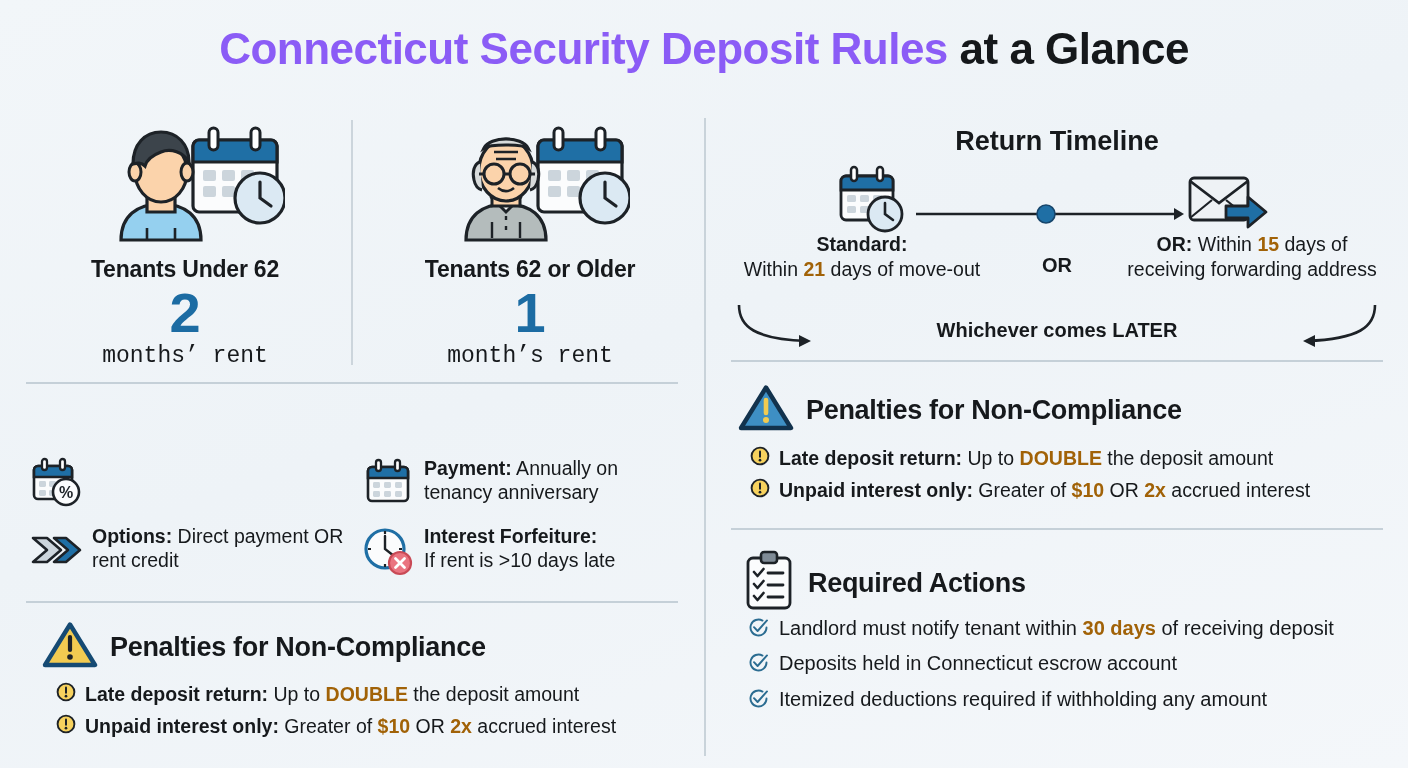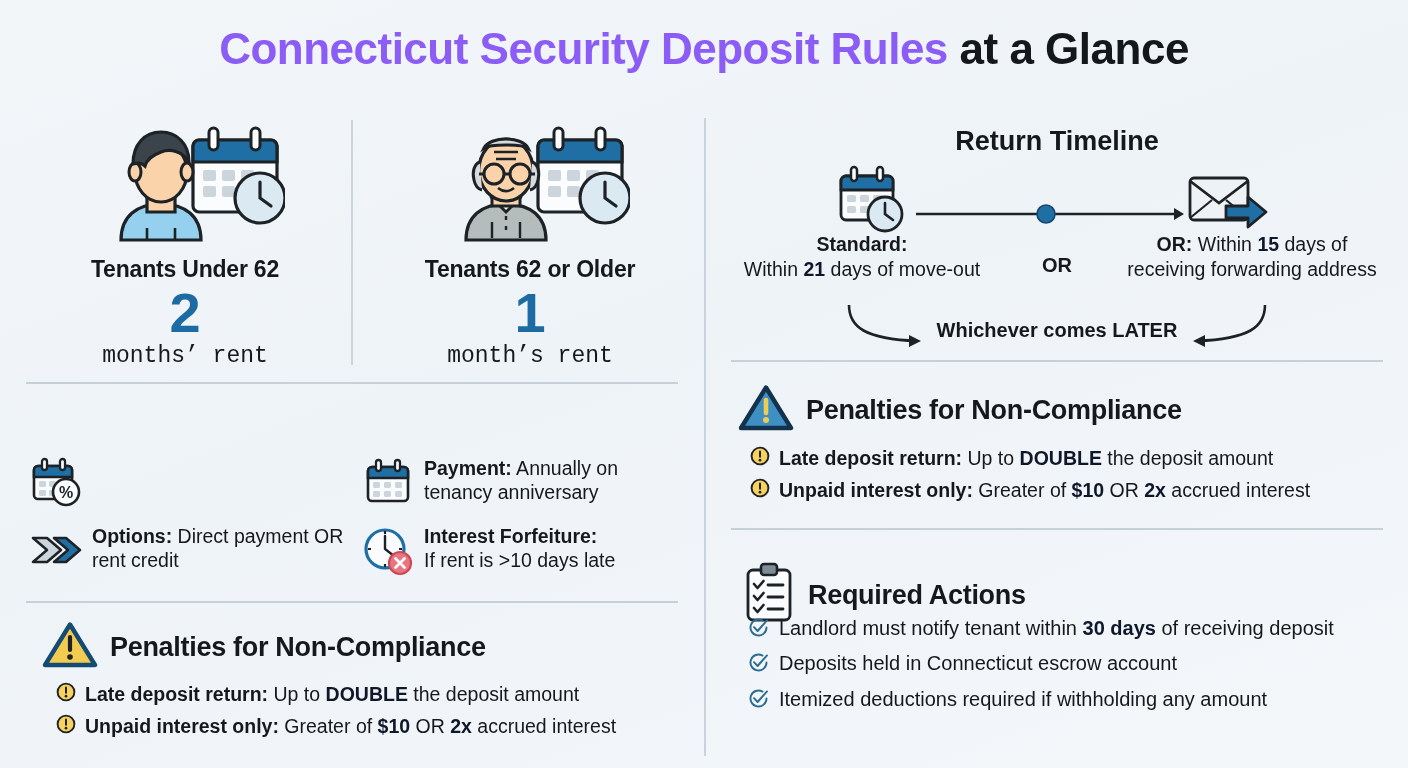--- a/index.html
+++ b/index.html
@@ -60,21 +60,21 @@
   
   .igrid {
     position: absolute; left: 30px; top: 456px;
     width: 650px; display: grid;
     grid-template-columns: 1fr 1fr; column-gap: 14px; row-gap: 16px;
   }
   .irow { display: flex; gap: 10px; align-items: flex-start; }
   .irow .ico { flex: 0 0 auto; width: 52px; height: 52px; }
   .irow .body { font-size: 19.5px; line-height: 1.22; padding-top: 1px; }
   .irow .body b { font-weight: bold; }
-  .accent { color: #0f172a; font-weight: bold; }
+  .accent { color: #a16207; font-weight: bold; }
 
   
   .blist { position: absolute; }
   .bline { display: flex; align-items: center; gap: 9px; font-size: 19.5px; line-height: 1.5; }
   .bline .bico { flex: 0 0 auto; margin-top: 3px; }
   .bline b { font-weight: bold; }
 
   .clist { position: absolute; }
   .cline { display: flex; align-items: flex-start; gap: 10px; font-size: 20px; line-height: 1.62; }
   .cline .cico { flex: 0 0 auto; margin-top: 3px; }
@@ -90,21 +90,21 @@
   .tl-line { position: absolute; left: 185px; top: 42px; width: 270px; height: 20px; }
   .tl-cols {
     position: absolute; left: 731px; top: 232px; width: 652px;
     display: flex; justify-content: space-between; align-items: flex-start;
   }
   .tl-col { width: 262px; text-align: center; font-size: 19.5px; line-height: 1.28; }
   .tl-col b { font-weight: bold; }
   .tl-or { font-size: 20px; font-weight: bold; padding-top: 22px; width: 70px; text-align: center; }
   .tl-later {
     position: absolute; left: 731px; top: 305px; width: 652px;
-    display: flex; align-items: center; justify-content: center; gap: 8px;
+    display: flex; align-items: center; justify-content: space-between; gap: 8px;
     font-size: 20px; font-weight: bold;
   }
 </style>
 </head>
 <body>
 
 <div id="page">
 
   <div class="title">
     <span class="hl">Connecticut Security Deposit Rules</span><span class="pl"> at a Glance</span>
@@ -401,21 +401,21 @@
         <svg width="20" height="20" viewBox="0 0 20 20">
             <circle cx="10" cy="10" r="8.4" fill="#f7d25e" stroke="#1d2227" stroke-width="1.9"></circle>
             <path d="M10 5.5v5.2" stroke="#1d2227" stroke-width="2" stroke-linecap="round"></path>
             <circle cx="10" cy="14.2" r="1.35" fill="#1d2227"></circle>
           </svg>
       </span>
       <span><b>Unpaid interest only:</b><span> Greater of </span><span class="accent">$10</span><span> OR </span><span class="accent">2x</span><span> accrued interest</span></span>
     </div>
   </div>
 
-  <div class="sec-head" style="left:742px; top:562px;text-align:center;">
+  <div class="sec-head" style="left:742px; top:550px;text-align:center;">
     <span>
       <svg width="54" height="62" viewBox="0 0 54 62">
         <rect x="6" y="8" width="42" height="50" rx="5" fill="#fbfcfd" stroke="#1d2227" stroke-width="2.8"></rect>
         <rect x="19" y="2" width="16" height="11" rx="3" fill="#7f8b96" stroke="#1d2227" stroke-width="2.6"></rect>
         <path d="M12 22l3.5 4 6-7" fill="none" stroke="#1d2227" stroke-width="2.6" stroke-linecap="round" stroke-linejoin="round"></path>
         <path d="M12 34l3.5 4 6-7" fill="none" stroke="#1d2227" stroke-width="2.6" stroke-linecap="round" stroke-linejoin="round"></path>
         <path d="M12 46l3.5 4 6-7" fill="none" stroke="#1d2227" stroke-width="2.6" stroke-linecap="round" stroke-linejoin="round"></path>
         <path d="M26 23h15M26 35h15M26 47h15" stroke="#1d2227" stroke-width="2.8" stroke-linecap="round"></path>
       </svg>
     </span>

